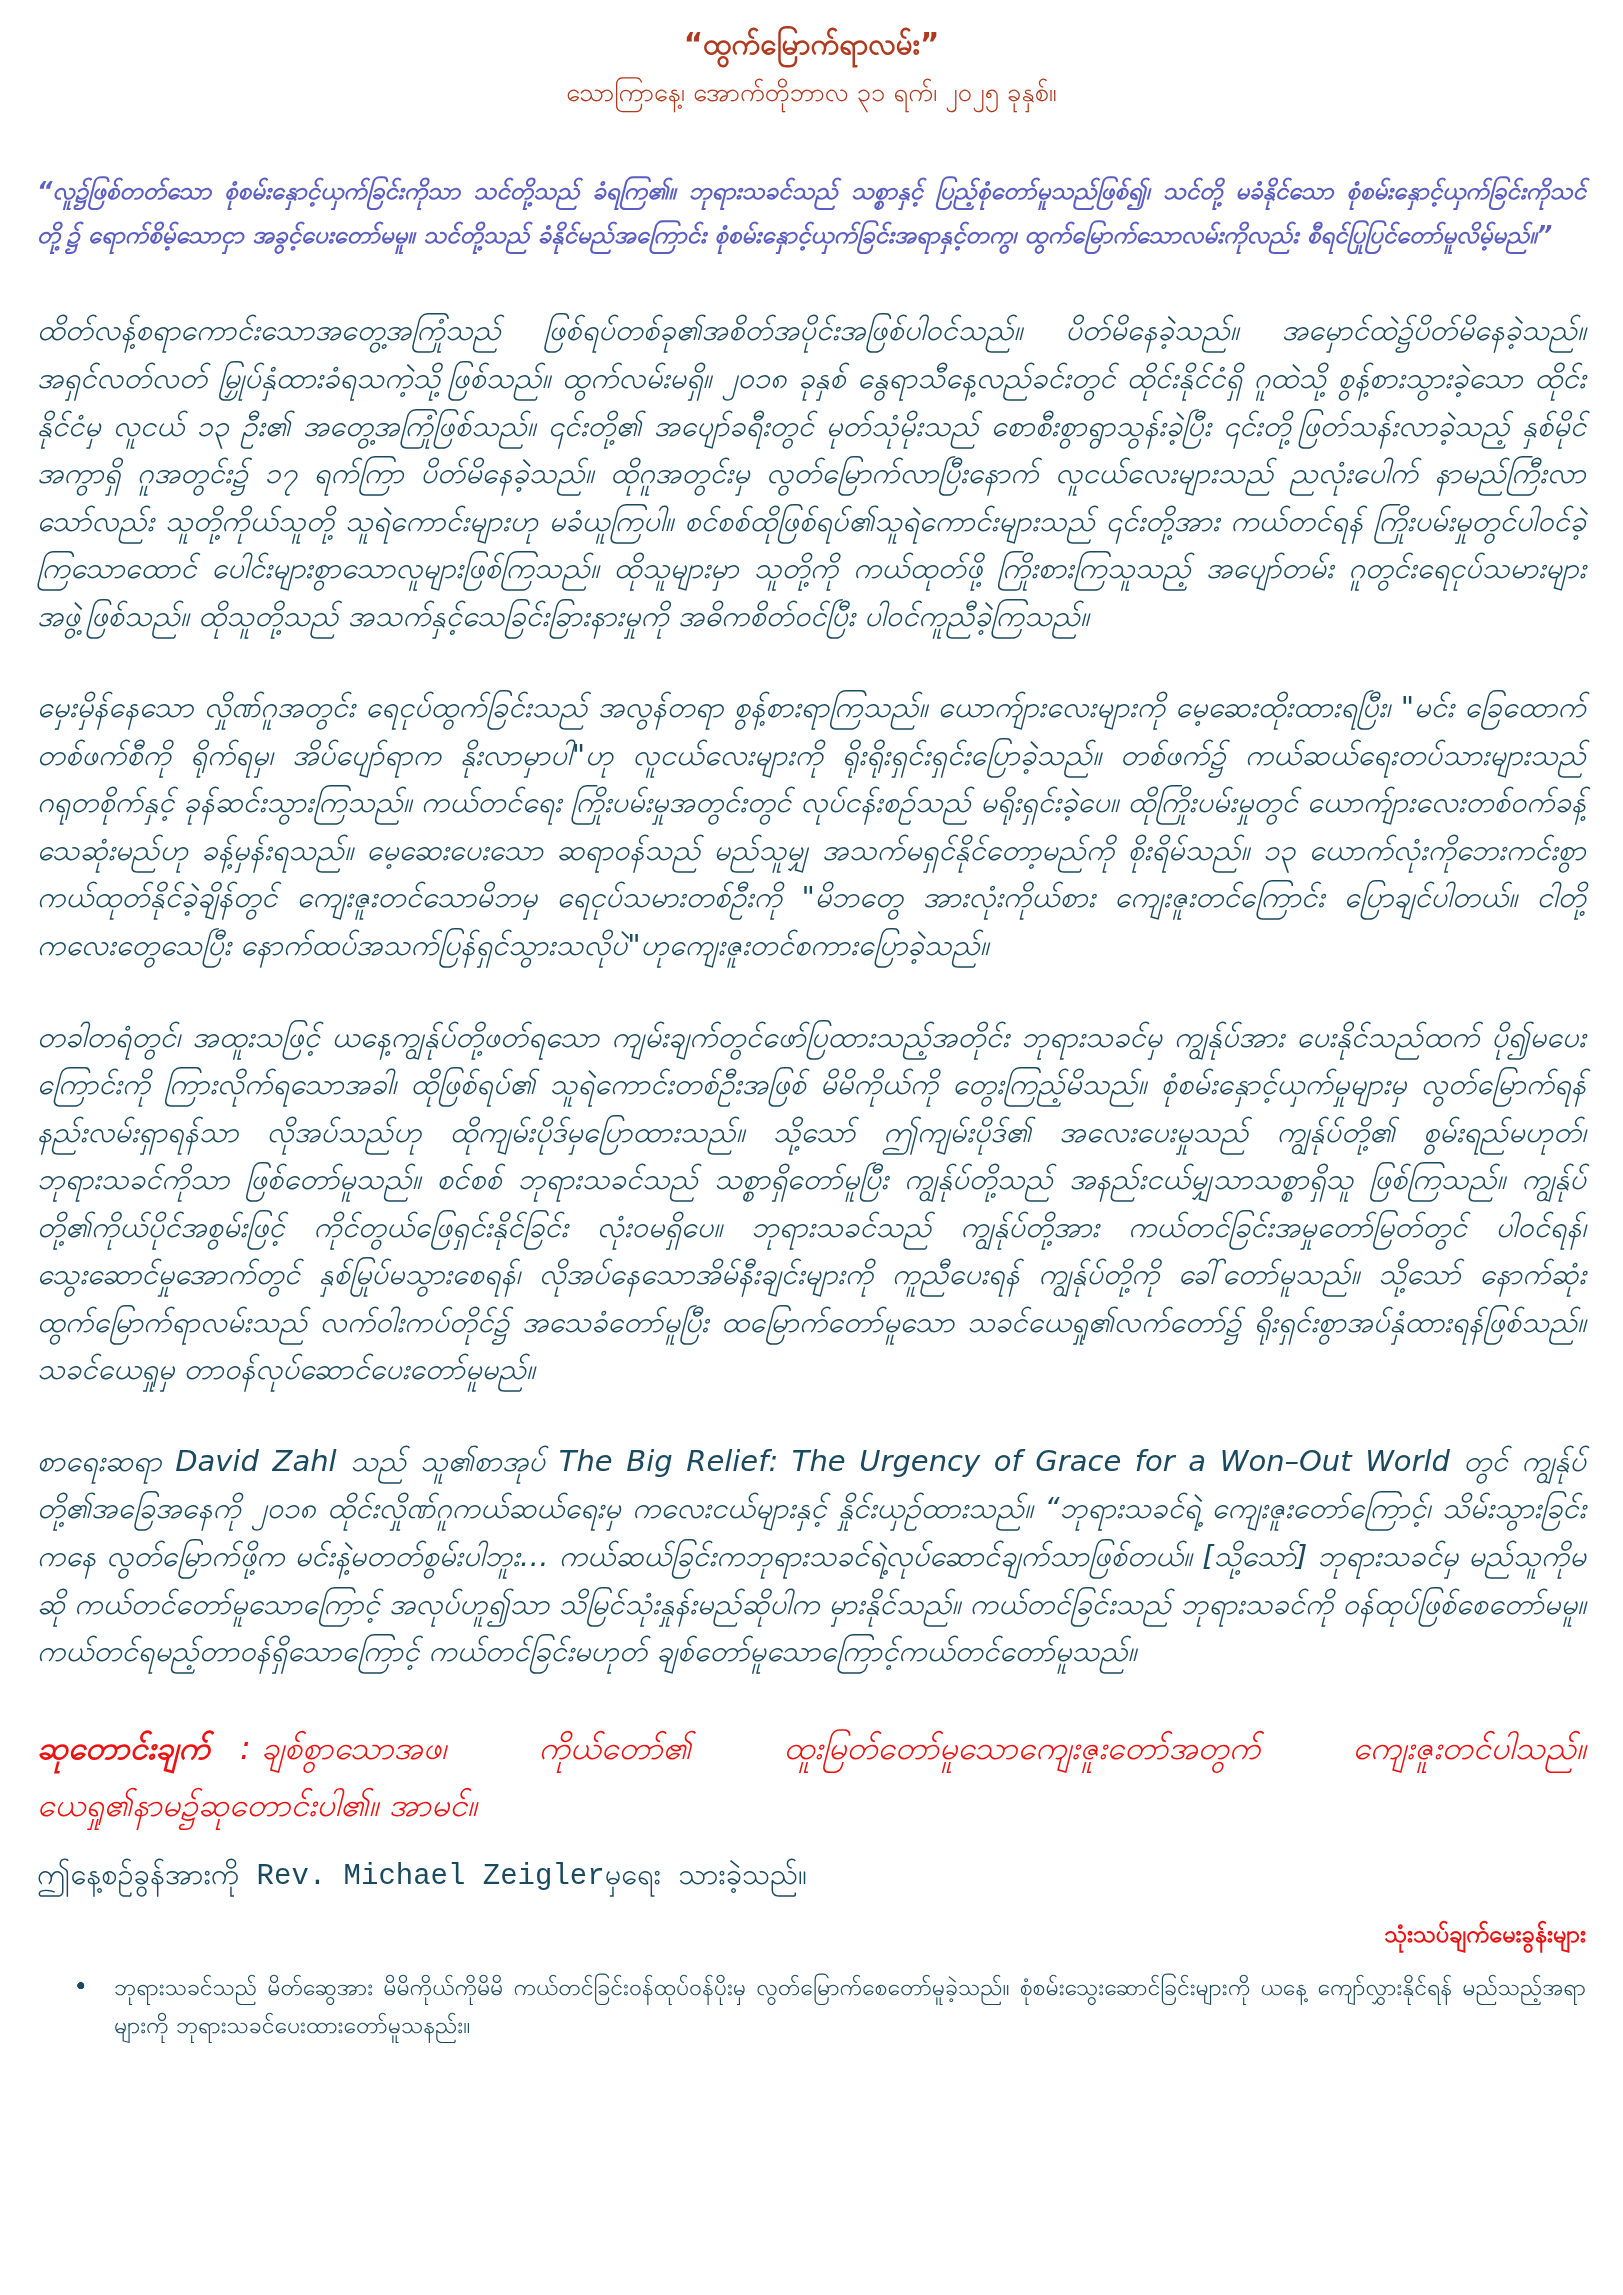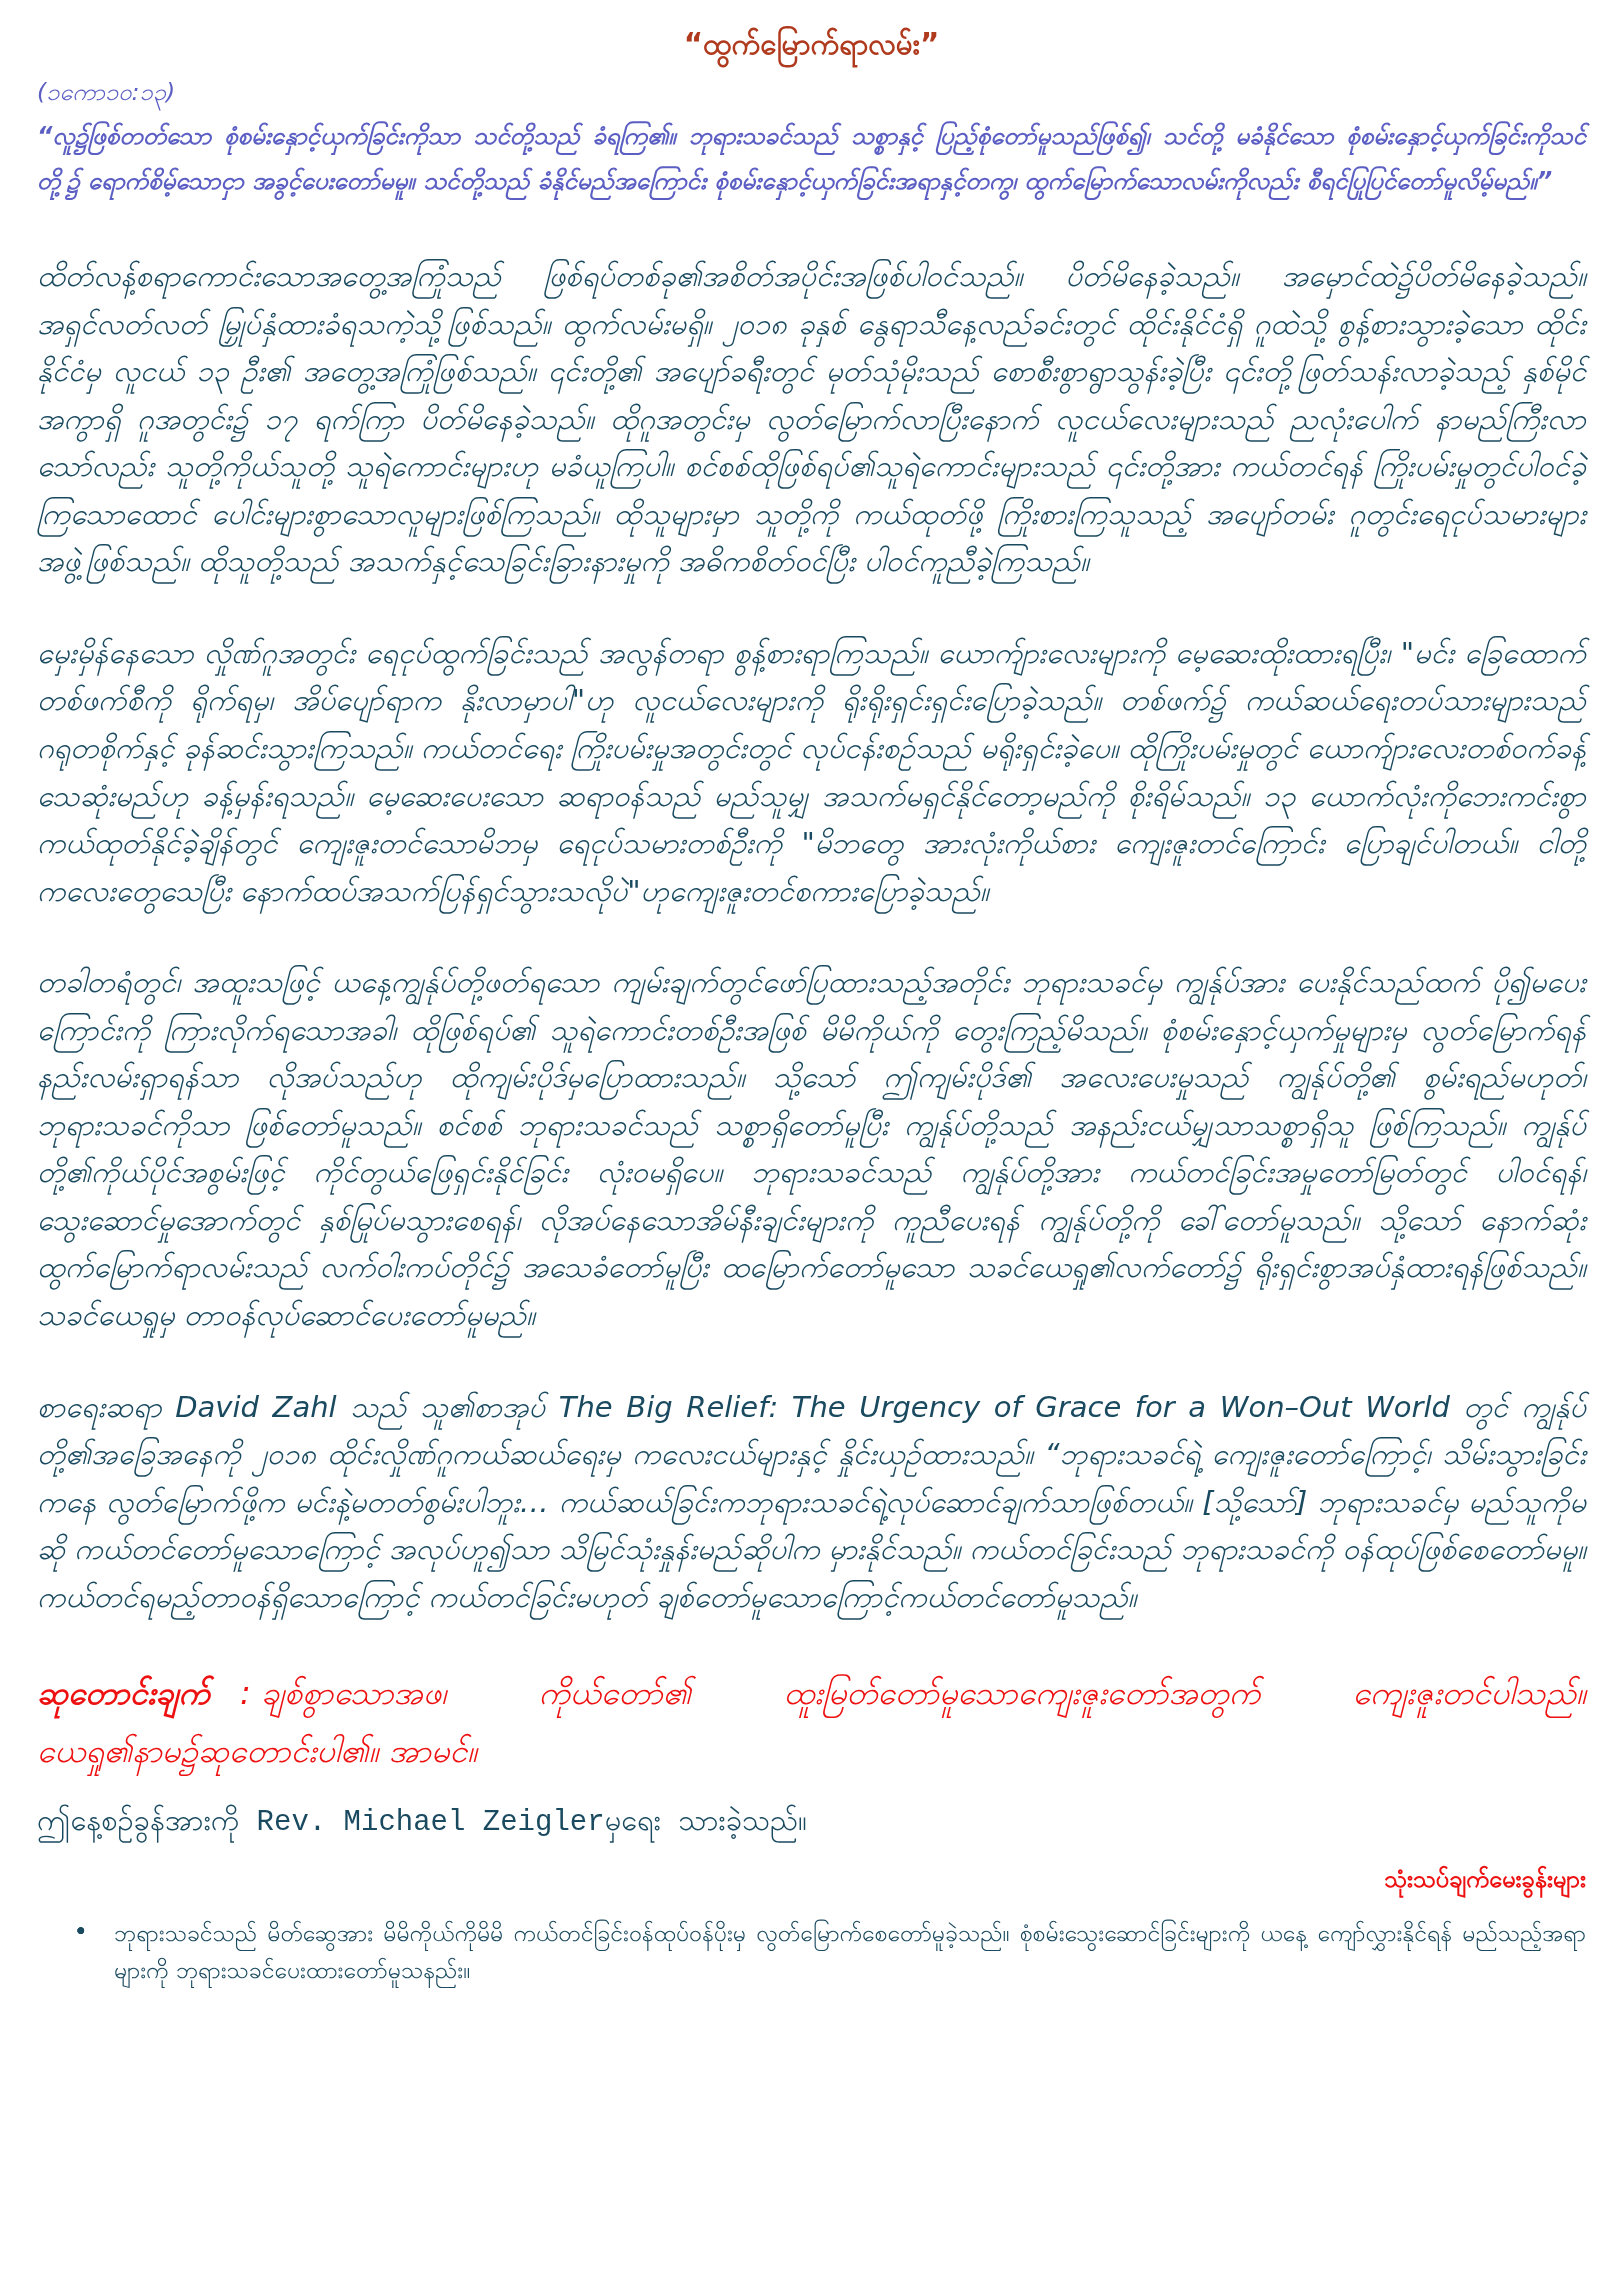--- a/index.html
+++ b/index.html
@@ -98,22 +98,22 @@
     font-size:23px;
   }
 </style>
 </head>
 <body>
 
 <div class="page">
 
   <h1 class="title">“ထွက်မြောက်ရာလမ်း”</h1>
 
+  <div class="date-line">သောကြာနေ့၊ အောက်တိုဘာလ ၃၁ ရက်၊ ၂၀၂၅ ခုနှစ်။</div>
 
-  <div class="ref">(၁ကော၁၀:၁၃)</div>
 
   <p class="quote">“လူ၌ဖြစ်တတ်သော စုံစမ်းနှောင့်ယှက်ခြင်းကိုသာ သင်တို့သည် ခံရကြ၏။ ဘုရားသခင်သည် သစ္စာနှင့် ပြည့်စုံတော်မူသည်ဖြစ်၍၊ သင်တို့ မခံနိုင်သော စုံစမ်းနှောင့်ယှက်ခြင်းကိုသင်တို့၌ ရောက်စိမ့်သောငှာ အခွင့်ပေးတော်မမူ။ သင်တို့သည် ခံနိုင်မည်အကြောင်း စုံစမ်းနှောင့်ယှက်ခြင်းအရာနှင့်တကွ၊ ထွက်မြောက်သောလမ်းကိုလည်း စီရင်ပြုပြင်တော်မူလိမ့်မည်။”</p>
 
   <p class="bodypara">ထိတ်လန့်စရာကောင်းသောအတွေ့အကြုံသည် ဖြစ်ရပ်တစ်ခု၏အစိတ်အပိုင်းအဖြစ်ပါဝင်သည်။ ပိတ်မိနေခဲ့သည်။ အမှောင်ထဲ၌ပိတ်မိနေခဲ့သည်။ အရှင်လတ်လတ် မြှုပ်နှံထားခံရသကဲ့သို့ဖြစ်သည်။ ထွက်လမ်းမရှိ။ ၂၀၁၈ ခုနှစ် နွေရာသီနေ့လည်ခင်းတွင် ထိုင်းနိုင်ငံရှိ ဂူထဲသို့ စွန့်စားသွားခဲ့သော ထိုင်းနိုင်ငံမှ လူငယ် ၁၃ ဦး၏ အတွေ့အကြုံဖြစ်သည်။ ၎င်းတို့၏ အပျော်ခရီးတွင် မုတ်သုံမိုးသည် စောစီးစွာရွာသွန်းခဲ့ပြီး ၎င်းတို့ဖြတ်သန်းလာခဲ့သည့် နှစ်မိုင်အကွာရှိ ဂူအတွင်း၌ ၁၇ ရက်ကြာ ပိတ်မိနေခဲ့သည်။ ထိုဂူအတွင်းမှ လွတ်မြောက်လာပြီးနောက် လူငယ်လေးများသည် ညလုံးပေါက် နာမည်ကြီးလာသော်လည်း သူတို့ကိုယ်သူတို့ သူရဲကောင်းများဟု မခံယူကြပါ။ စင်စစ်ထိုဖြစ်ရပ်၏သူရဲကောင်းများသည် ၎င်းတို့အား ကယ်တင်ရန် ကြိုးပမ်းမှုတွင်ပါဝင်ခဲ့ကြသောထောင် ပေါင်းများစွာသောလူများဖြစ်ကြသည်။ ထိုသူများမှာ သူတို့ကို ကယ်ထုတ်ဖို့ ကြိုးစားကြသူသည့် အပျော်တမ်း ဂူတွင်းရေငုပ်သမားများအဖွဲ့ဖြစ်သည်။ ထိုသူတို့သည် အသက်နှင့်သေခြင်းခြားနားမှုကို အဓိကစိတ်ဝင်ပြီး ပါဝင်ကူညီခဲ့ကြသည်။</p>
 
   <p class="bodypara">မှေးမှိန်နေသော လှိုဏ်ဂူအတွင်း ရေငုပ်ထွက်ခြင်းသည် အလွန်တရာ စွန့်စားရာကြသည်။ ယောက်ျားလေးများကို မေ့ဆေးထိုးထားရပြီး၊ "မင်း ခြေထောက်တစ်ဖက်စီကို ရိုက်ရမှ၊ အိပ်ပျော်ရာက နိုးလာမှာပါ"ဟု လူငယ်လေးများကို ရိုးရိုးရှင်းရှင်းပြောခဲ့သည်။ တစ်ဖက်၌ ကယ်ဆယ်ရေးတပ်သားများသည် ဂရုတစိုက်နှင့် ခုန်ဆင်းသွားကြသည်။ ကယ်တင်ရေး ကြိုးပမ်းမှုအတွင်းတွင် လုပ်ငန်းစဉ်သည် မရိုးရှင်းခဲ့ပေ။ ထိုကြိုးပမ်းမှုတွင် ယောက်ျားလေးတစ်ဝက်ခန့် သေဆုံးမည်ဟု ခန့်မှန်းရသည်။ မေ့ဆေးပေးသော ဆရာဝန်သည် မည်သူမျှ အသက်မရှင်နိုင်တော့မည်ကို စိုးရိမ်သည်။ ၁၃ ယောက်လုံးကိုဘေးကင်းစွာ ကယ်ထုတ်နိုင်ခဲ့ချိန်တွင် ကျေးဇူးတင်သောမိဘမှ ရေငုပ်သမားတစ်ဦးကို "မိဘတွေ အားလုံးကိုယ်စား ကျေးဇူးတင်ကြောင်း ပြောချင်ပါတယ်။ ငါတို့ကလေးတွေသေပြီး နောက်ထပ်အသက်ပြန်ရှင်သွားသလိုပဲ"ဟုကျေးဇူးတင်စကားပြောခဲ့သည်။</p>
 
   <p class="bodypara">တခါတရံတွင်၊ အထူးသဖြင့် ယနေ့ကျွန်ုပ်တို့ဖတ်ရသော ကျမ်းချက်တွင်ဖော်ပြထားသည့်အတိုင်း ဘုရားသခင်မှ ကျွန်ုပ်အား ပေးနိုင်သည်ထက် ပို၍မပေးကြောင်းကို ကြားလိုက်ရသောအခါ၊ ထိုဖြစ်ရပ်၏ သူရဲကောင်းတစ်ဦးအဖြစ် မိမိကိုယ်ကို တွေးကြည့်မိသည်။ စုံစမ်းနှောင့်ယှက်မှုများမှ လွတ်မြောက်ရန် နည်းလမ်းရှာရန်သာ လိုအပ်သည်ဟု ထိုကျမ်းပိုဒ်မှပြောထားသည်။ သို့သော် ဤကျမ်းပိုဒ်၏ အလေးပေးမှုသည် ကျွန်ုပ်တို့၏ စွမ်းရည်မဟုတ်၊ ဘုရားသခင်ကိုသာ ဖြစ်တော်မူသည်။ စင်စစ် ဘုရားသခင်သည် သစ္စာရှိတော်မူပြီး ကျွန်ုပ်တို့သည် အနည်းငယ်မျှသာသစ္စာရှိသူ ဖြစ်ကြသည်။ ကျွန်ုပ်တို့၏ကိုယ်ပိုင်အစွမ်းဖြင့် ကိုင်တွယ်ဖြေရှင်းနိုင်ခြင်း လုံးဝမရှိပေ။ ဘုရားသခင်သည် ကျွန်ုပ်တို့အား ကယ်တင်ခြင်းအမှုတော်မြတ်တွင် ပါဝင်ရန်၊ သွေးဆောင်မှုအောက်တွင် နှစ်မြုပ်မသွားစေရန်၊ လိုအပ်နေသောအိမ်နီးချင်းများကို ကူညီပေးရန် ကျွန်ုပ်တို့ကို ခေါ်တော်မူသည်။ သို့သော် နောက်ဆုံးထွက်မြောက်ရာလမ်းသည် လက်ဝါးကပ်တိုင်၌ အသေခံတော်မူပြီး ထမြောက်တော်မူသော သခင်ယေရှု၏လက်တော်၌ ရိုးရှင်းစွာအပ်နှံထားရန်ဖြစ်သည်။ သခင်ယေရှုမှ တာဝန်လုပ်ဆောင်ပေးတော်မူမည်။</p>
 
   <p class="bodypara">စာရေးဆရာ David Zahl သည် သူ၏စာအုပ် The Big Relief: The Urgency of Grace for a Won–Out World တွင် ကျွန်ုပ်တို့၏အခြေအနေကို ၂၀၁၈ ထိုင်းလှိုဏ်ဂူကယ်ဆယ်ရေးမှ ကလေးငယ်များနှင့် နှိုင်းယှဉ်ထားသည်။ “ဘုရားသခင်ရဲ့ ကျေးဇူးတော်ကြောင့်၊ သိမ်းသွားခြင်းကနေ လွတ်မြောက်ဖို့က မင်းနဲ့မတတ်စွမ်းပါဘူး… ကယ်ဆယ်ခြင်းကဘုရားသခင်ရဲ့လုပ်ဆောင်ချက်သာဖြစ်တယ်။ [သို့သော်] ဘုရားသခင်မှ မည်သူကိုမဆို ကယ်တင်တော်မူသောကြောင့် အလုပ်ဟူ၍သာ သိမြင်သုံးနှုန်းမည်ဆိုပါက မှားနိုင်သည်။ ကယ်တင်ခြင်းသည် ဘုရားသခင်ကို ဝန်ထုပ်ဖြစ်စေတော်မမူ။ ကယ်တင်ရမည့်တာဝန်ရှိသောကြောင့် ကယ်တင်ခြင်းမဟုတ် ချစ်တော်မူသောကြောင့်ကယ်တင်တော်မူသည်။</p>

